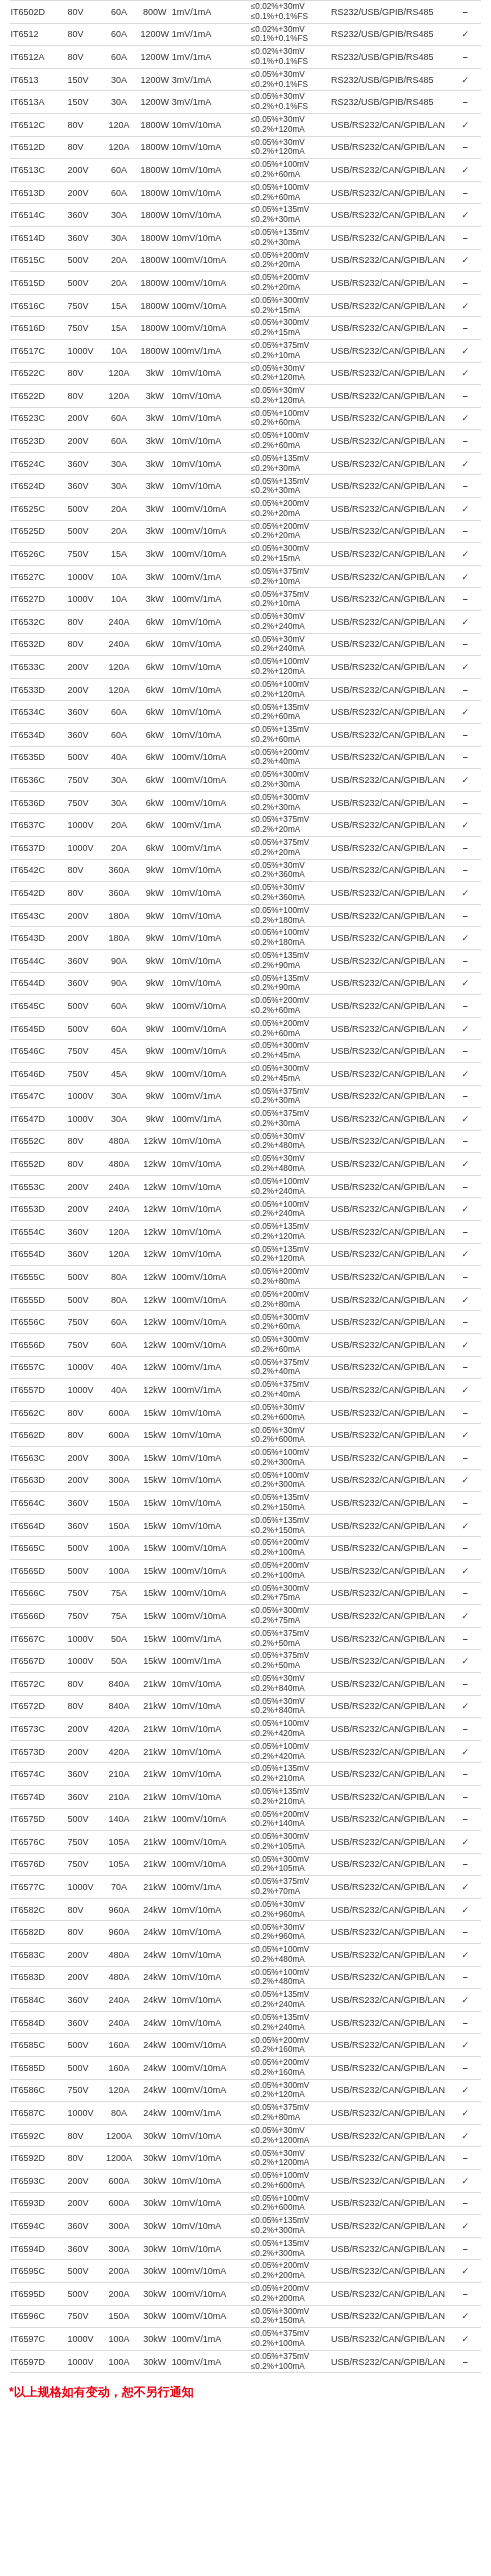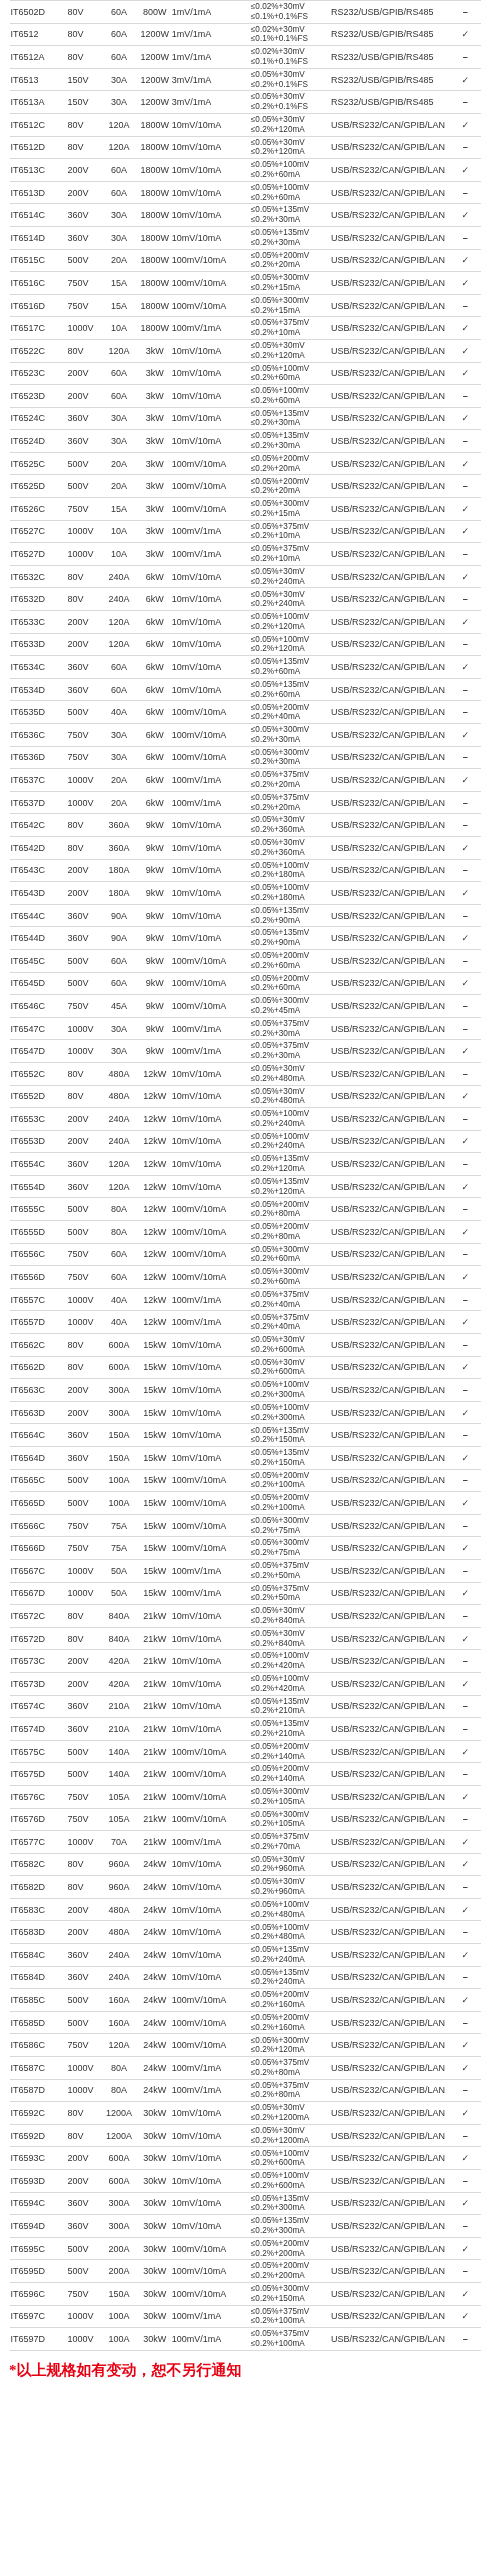--- a/index.html
+++ b/index.html
@@ -10,21 +10,21 @@
   .c-volt{padding-left:3px;}
   .c-curr{text-align:center;}
   .c-pow{text-align:center;}
   .c-res{padding-left:12.6px;}
   .c-acc{padding-left:3.7px;}
   .acc-line{font-size:8.2px;line-height:9.7px;color:#333333;}
   .c-io{padding-left:2.2px;font-size:8.6px;}
   .c-flag{text-align:center;}
   .mark-check{color:#4d5e6a;font-size:9.7px;}
   .mark-dash{color:#4d5e6a;font-size:9px;font-weight:700;}
-  .footnote{margin:10.4px 0 0 9px;font-size:15px;font-weight:700;color:#e60012;font-family:Liberation Serif, serif;}
+  .footnote{margin:10.4px 0 0 9px;font-size:12px;font-weight:700;color:#e60012;}
 </style>
 </head>
 <body>
 
 <div>
   <table class="spec-table">
     <colgroup>
       <col style="width:57px">
         <col style="width:33px">
         <col style="width:37px">
@@ -186,20 +186,33 @@
         <td class="c-pow">1800W</td>
         <td class="c-res">100mV/10mA</td>
         <td class="c-acc">
           <div class="acc-line">≤0.05%+200mV</div>
           <div class="acc-line">≤0.2%+20mA</div>
         </td>
         <td class="c-io">USB/RS232/CAN/GPIB/LAN</td>
         <td class="c-flag mark-check">✓</td>
       </tr>
         <tr>
+        <td class="c-model">IT6515D</td>
+        <td class="c-volt">500V</td>
+        <td class="c-curr">20A</td>
+        <td class="c-pow">1800W</td>
+        <td class="c-res">100mV/10mA</td>
+        <td class="c-acc">
+          <div class="acc-line">≤0.05%+200mV</div>
+          <div class="acc-line">≤0.2%+20mA</div>
+        </td>
+        <td class="c-io">USB/RS232/CAN/GPIB/LAN</td>
+        <td class="c-flag mark-dash">–</td>
+      </tr>
+        <tr>
         <td class="c-model">IT6516C</td>
         <td class="c-volt">750V</td>
         <td class="c-curr">15A</td>
         <td class="c-pow">1800W</td>
         <td class="c-res">100mV/10mA</td>
         <td class="c-acc">
           <div class="acc-line">≤0.05%+300mV</div>
           <div class="acc-line">≤0.2%+15mA</div>
         </td>
         <td class="c-io">USB/RS232/CAN/GPIB/LAN</td>
@@ -238,20 +251,33 @@
         <td class="c-pow">3kW</td>
         <td class="c-res">10mV/10mA</td>
         <td class="c-acc">
           <div class="acc-line">≤0.05%+30mV</div>
           <div class="acc-line">≤0.2%+120mA</div>
         </td>
         <td class="c-io">USB/RS232/CAN/GPIB/LAN</td>
         <td class="c-flag mark-check">✓</td>
       </tr>
         <tr>
+        <td class="c-model">IT6522D</td>
+        <td class="c-volt">80V</td>
+        <td class="c-curr">120A</td>
+        <td class="c-pow">3kW</td>
+        <td class="c-res">10mV/10mA</td>
+        <td class="c-acc">
+          <div class="acc-line">≤0.05%+30mV</div>
+          <div class="acc-line">≤0.2%+120mA</div>
+        </td>
+        <td class="c-io">USB/RS232/CAN/GPIB/LAN</td>
+        <td class="c-flag mark-dash">–</td>
+      </tr>
+        <tr>
         <td class="c-model">IT6523C</td>
         <td class="c-volt">200V</td>
         <td class="c-curr">60A</td>
         <td class="c-pow">3kW</td>
         <td class="c-res">10mV/10mA</td>
         <td class="c-acc">
           <div class="acc-line">≤0.05%+100mV</div>
           <div class="acc-line">≤0.2%+60mA</div>
         </td>
         <td class="c-io">USB/RS232/CAN/GPIB/LAN</td>
@@ -615,20 +641,33 @@
         <td class="c-pow">9kW</td>
         <td class="c-res">100mV/10mA</td>
         <td class="c-acc">
           <div class="acc-line">≤0.05%+300mV</div>
           <div class="acc-line">≤0.2%+45mA</div>
         </td>
         <td class="c-io">USB/RS232/CAN/GPIB/LAN</td>
         <td class="c-flag mark-dash">–</td>
       </tr>
         <tr>
+        <td class="c-model">IT6546D</td>
+        <td class="c-volt">750V</td>
+        <td class="c-curr">45A</td>
+        <td class="c-pow">9kW</td>
+        <td class="c-res">100mV/10mA</td>
+        <td class="c-acc">
+          <div class="acc-line">≤0.05%+300mV</div>
+          <div class="acc-line">≤0.2%+45mA</div>
+        </td>
+        <td class="c-io">USB/RS232/CAN/GPIB/LAN</td>
+        <td class="c-flag mark-check">✓</td>
+      </tr>
+        <tr>
         <td class="c-model">IT6547C</td>
         <td class="c-volt">1000V</td>
         <td class="c-curr">30A</td>
         <td class="c-pow">9kW</td>
         <td class="c-res">100mV/1mA</td>
         <td class="c-acc">
           <div class="acc-line">≤0.05%+375mV</div>
           <div class="acc-line">≤0.2%+30mA</div>
         </td>
         <td class="c-io">USB/RS232/CAN/GPIB/LAN</td>
@@ -1031,33 +1070,20 @@
         <td class="c-pow">21kW</td>
         <td class="c-res">10mV/10mA</td>
         <td class="c-acc">
           <div class="acc-line">≤0.05%+135mV</div>
           <div class="acc-line">≤0.2%+210mA</div>
         </td>
         <td class="c-io">USB/RS232/CAN/GPIB/LAN</td>
         <td class="c-flag mark-dash">–</td>
       </tr>
         <tr>
-        <td class="c-model">IT6575C</td>
-        <td class="c-volt">500V</td>
-        <td class="c-curr">140A</td>
-        <td class="c-pow">21kW</td>
-        <td class="c-res">100mV/10mA</td>
-        <td class="c-acc">
-          <div class="acc-line">≤0.05%+200mV</div>
-          <div class="acc-line">≤0.2%+140mA</div>
-        </td>
-        <td class="c-io">USB/RS232/CAN/GPIB/LAN</td>
-        <td class="c-flag mark-check">✓</td>
-      </tr>
-        <tr>
         <td class="c-model">IT6575D</td>
         <td class="c-volt">500V</td>
         <td class="c-curr">140A</td>
         <td class="c-pow">21kW</td>
         <td class="c-res">100mV/10mA</td>
         <td class="c-acc">
           <div class="acc-line">≤0.05%+200mV</div>
           <div class="acc-line">≤0.2%+140mA</div>
         </td>
         <td class="c-io">USB/RS232/CAN/GPIB/LAN</td>
@@ -1224,33 +1250,20 @@
         <td class="c-volt">1000V</td>
         <td class="c-curr">80A</td>
         <td class="c-pow">24kW</td>
         <td class="c-res">100mV/1mA</td>
         <td class="c-acc">
           <div class="acc-line">≤0.05%+375mV</div>
           <div class="acc-line">≤0.2%+80mA</div>
         </td>
         <td class="c-io">USB/RS232/CAN/GPIB/LAN</td>
         <td class="c-flag mark-check">✓</td>
-      </tr>
-        <tr>
-        <td class="c-model">IT6587D</td>
-        <td class="c-volt">1000V</td>
-        <td class="c-curr">80A</td>
-        <td class="c-pow">24kW</td>
-        <td class="c-res">100mV/1mA</td>
-        <td class="c-acc">
-          <div class="acc-line">≤0.05%+375mV</div>
-          <div class="acc-line">≤0.2%+80mA</div>
-        </td>
-        <td class="c-io">USB/RS232/CAN/GPIB/LAN</td>
-        <td class="c-flag mark-dash">–</td>
       </tr>
         <tr>
         <td class="c-model">IT6592C</td>
         <td class="c-volt">80V</td>
         <td class="c-curr">1200A</td>
         <td class="c-pow">30kW</td>
         <td class="c-res">10mV/10mA</td>
         <td class="c-acc">
           <div class="acc-line">≤0.05%+30mV</div>
           <div class="acc-line">≤0.2%+1200mA</div>

